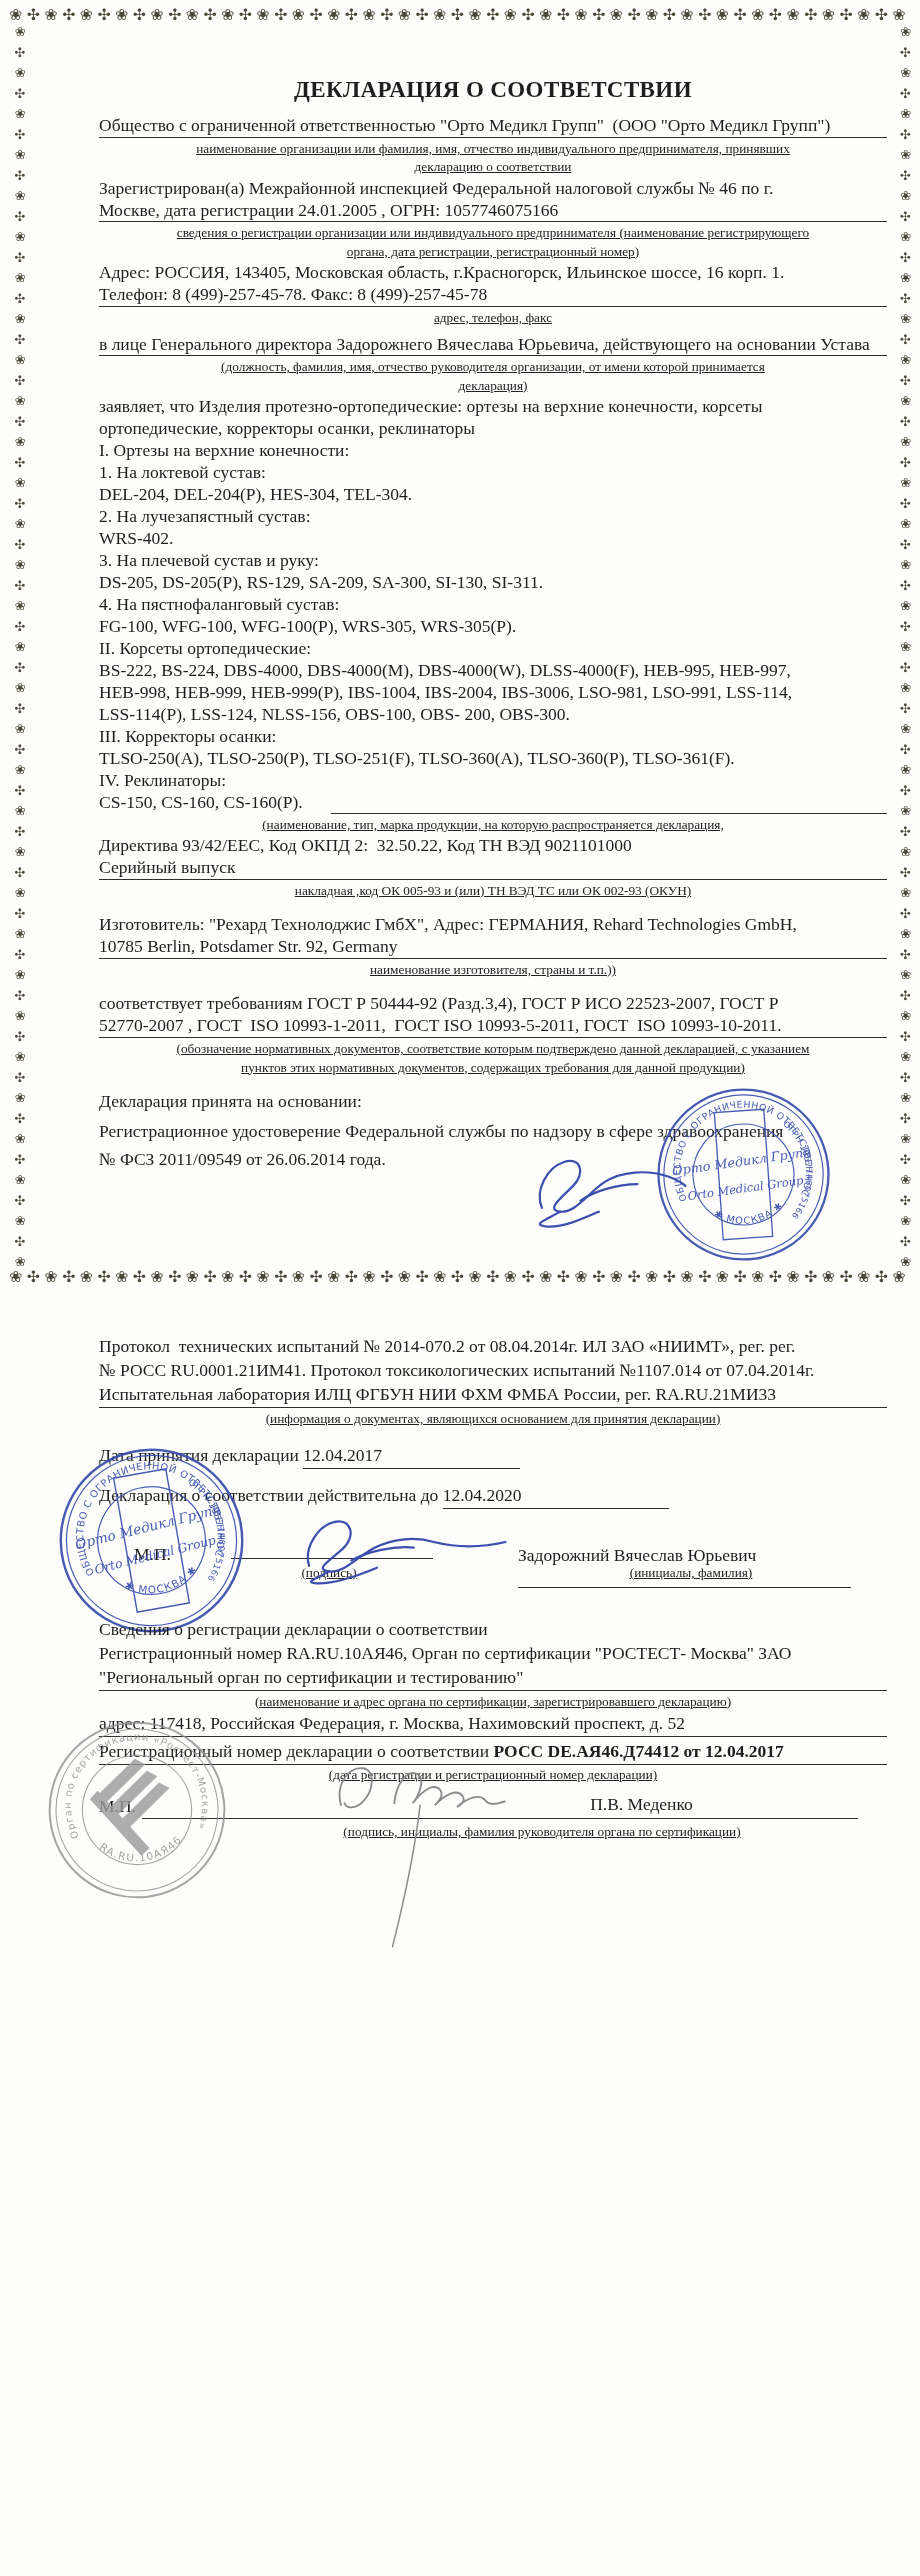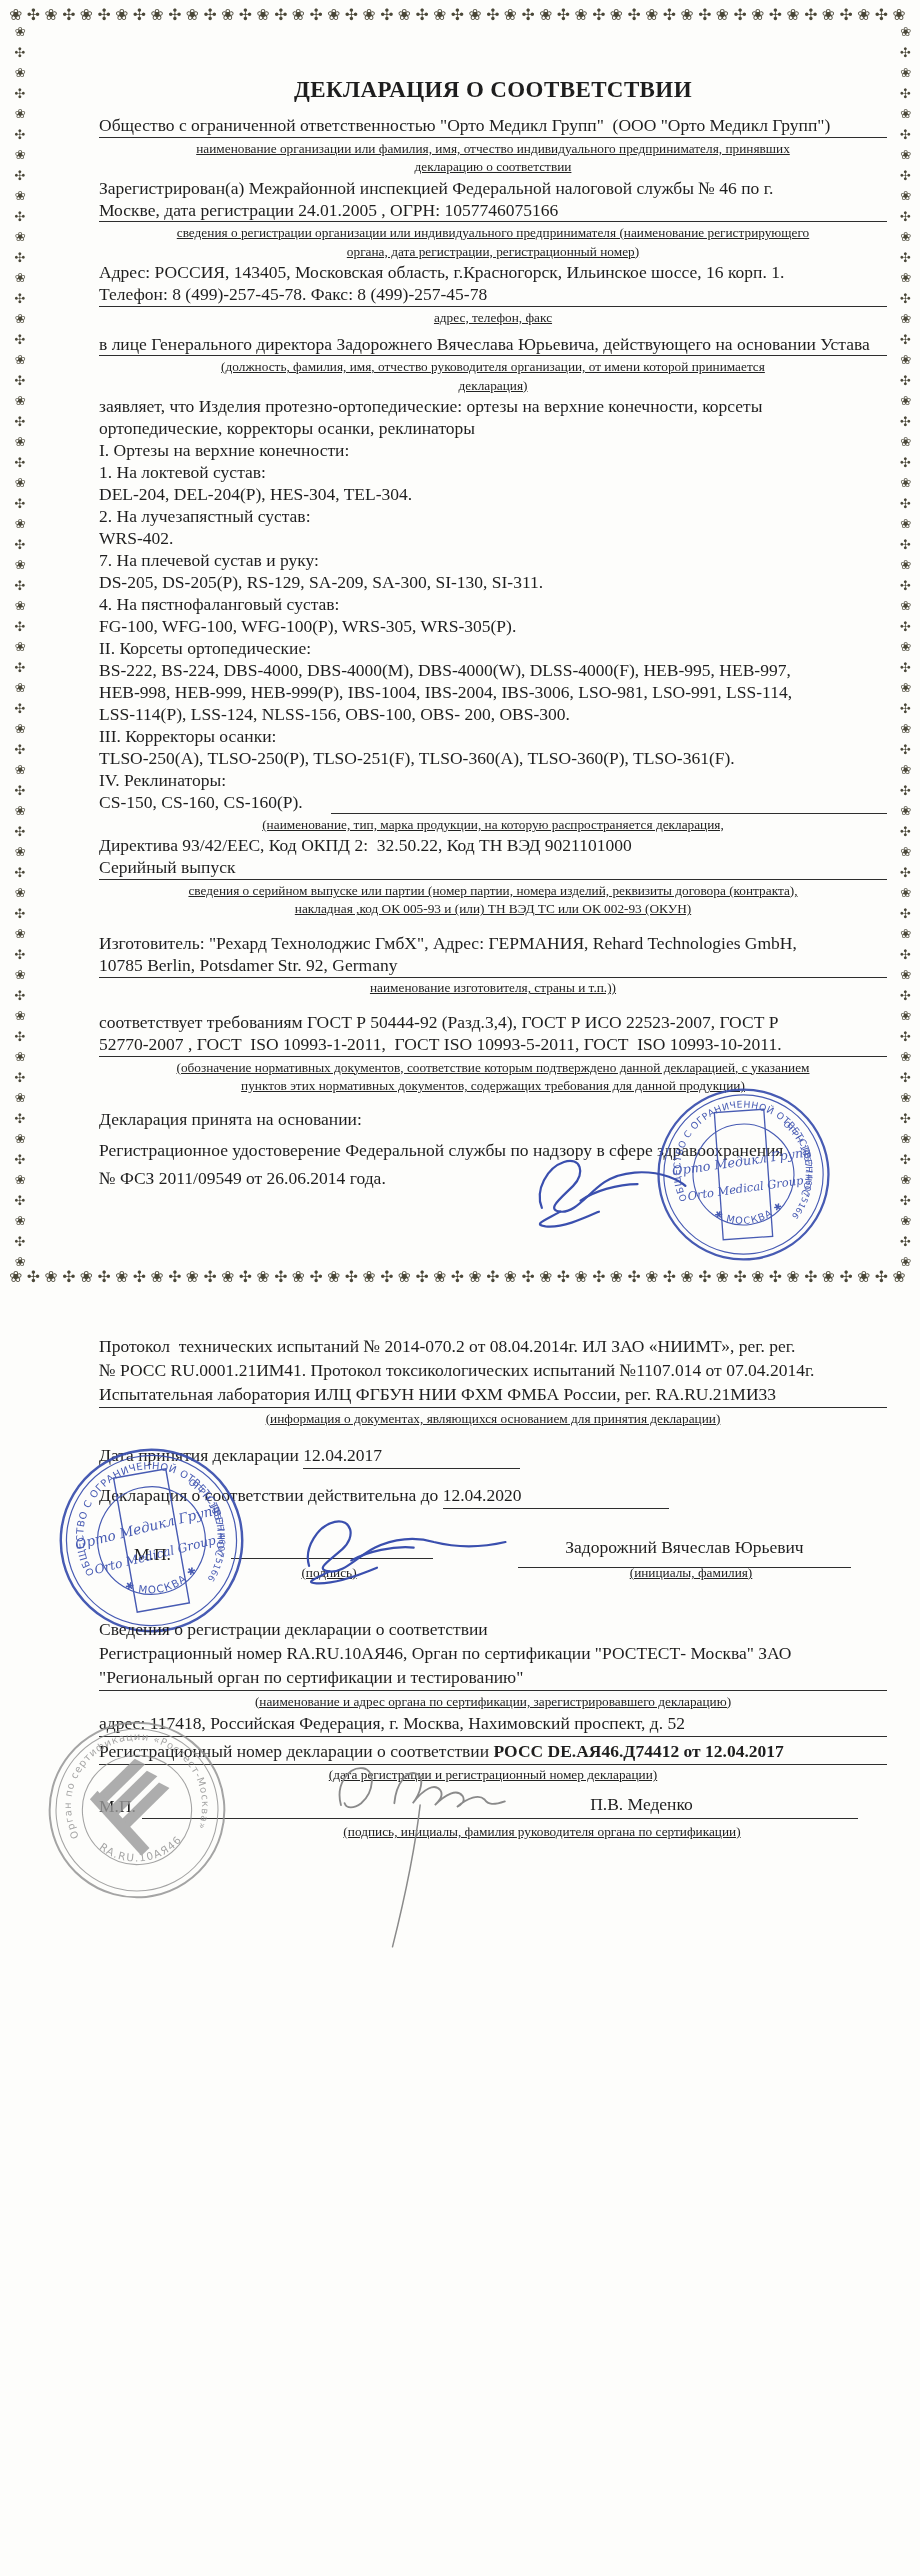--- a/index.html
+++ b/index.html
@@ -24,21 +24,21 @@
   .cap{font-size:13.3px;line-height:18.4px;text-align:center;white-space:pre;color:#222;text-decoration:underline;}
   .sp6{height:5.5px}.sp14{height:13px}
   .partial-rule{border-top:1.5px solid #2e2e2e;margin-left:232px;height:1.8px;}
   .val{display:inline-block;border-bottom:1.5px solid #2e2e2e;padding-bottom:0.9px;}
   .val-a{min-width:217px;}
   .val-b{min-width:226px;}
   .daterow{margin-bottom:14.7px;white-space:pre;}
   .abs{position:absolute;}
   .p2sig{position:absolute;left:99px;top:1529px;width:788px;height:74px;font-size:17.5px;}
   .p2d{position:absolute;left:99px;top:1790px;width:788px;height:64px;font-size:17.5px;}
-  .fio{left:419px;top:8px;width:333px;text-align:center;border-bottom:1.5px solid #2e2e2e;padding-bottom:9px;white-space:pre;}
+  .fio{left:419px;top:16px;width:333px;border-bottom:1.5px solid #2e2e2e;padding-bottom:21px;white-space:pre;}
   .rule{border-top:1.5px solid #2e2e2e;height:0;}
   .stamp{position:absolute;opacity:.93;}
   .sig{position:absolute;}
   .mp{position:absolute;font-size:17.5px;white-space:pre;}
 </style>
 </head>
 <body>
 
 <div class="page">
 
@@ -70,39 +70,38 @@
 
     <div class="ln">заявляет, что Изделия протезно-ортопедические: ортезы на верхние конечности, корсеты</div>
     <div class="ln">ортопедические, корректоры осанки, реклинаторы</div>
 
     <div>
       <div class="ln">I. Ортезы на верхние конечности:</div>
       <div class="ln">1. На локтевой сустав:</div>
       <div class="ln">DEL-204, DEL-204(P), HES-304, TEL-304.</div>
       <div class="ln">2. На лучезапястный сустав:</div>
       <div class="ln">WRS-402.</div>
-      <div class="ln">7. На плечевой сустав и руку:</div>
+      <div class="ln">3. На плечевой сустав и руку:</div>
       <div class="ln">DS-205, DS-205(P), RS-129, SA-209, SA-300, SI-130, SI-311.</div>
       <div class="ln">4. На пястнофаланговый сустав:</div>
       <div class="ln">FG-100, WFG-100, WFG-100(P), WRS-305, WRS-305(P).</div>
       <div class="ln">II. Корсеты ортопедические:</div>
       <div class="ln">BS-222, BS-224, DBS-4000, DBS-4000(M), DBS-4000(W), DLSS-4000(F), HEB-995, HEB-997,</div>
       <div class="ln">HEB-998, HEB-999, HEB-999(P), IBS-1004, IBS-2004, IBS-3006, LSO-981, LSO-991, LSS-114,</div>
       <div class="ln">LSS-114(P), LSS-124, NLSS-156, OBS-100, OBS- 200, OBS-300.</div>
       <div class="ln">III. Корректоры осанки:</div>
       <div class="ln">TLSO-250(A), TLSO-250(P), TLSO-251(F), TLSO-360(A), TLSO-360(P), TLSO-361(F).</div>
       <div class="ln">IV. Реклинаторы:</div>
       <div class="ln">CS-150, CS-160, CS-160(P).</div>
     </div>
     <div class="partial-rule"></div>
     <div class="cap">(наименование, тип, марка продукции, на которую распространяется декларация,</div>
 
     <div class="ln">Директива 93/42/ЕЕС, Код ОКПД 2:  32.50.22, Код ТН ВЭД 9021101000</div>
     <div class="ln u">Серийный выпуск</div>
-    <div class="cap">сведения о серийном выпуске или партии (номер партии, номера изделий, реквизиты договора (контракта),</div>
     <div class="cap">накладная ,код ОК 005-93 и (или) ТН ВЭД ТС или ОК 002-93 (ОКУН)</div>
 
     <div class="sp14"></div>
     <div class="ln">Изготовитель: "Рехард Технолоджис ГмбХ", Адрес: ГЕРМАНИЯ, Rehard Technologies GmbH,</div>
     <div class="ln u">10785 Berlin, Potsdamer Str. 92, Germany</div>
     <div class="cap">наименование изготовителя, страны и т.п.))</div>
 
     <div class="sp14"></div>
     <div class="ln">соответствует требованиям ГОСТ Р 50444-92 (Разд.3,4), ГОСТ Р ИСО 22523-2007, ГОСТ Р</div>
     <div class="ln u">52770-2007 , ГОСТ  ISO 10993-1-2011,  ГОСТ ISO 10993-5-2011, ГОСТ  ISO 10993-10-2011.</div>

